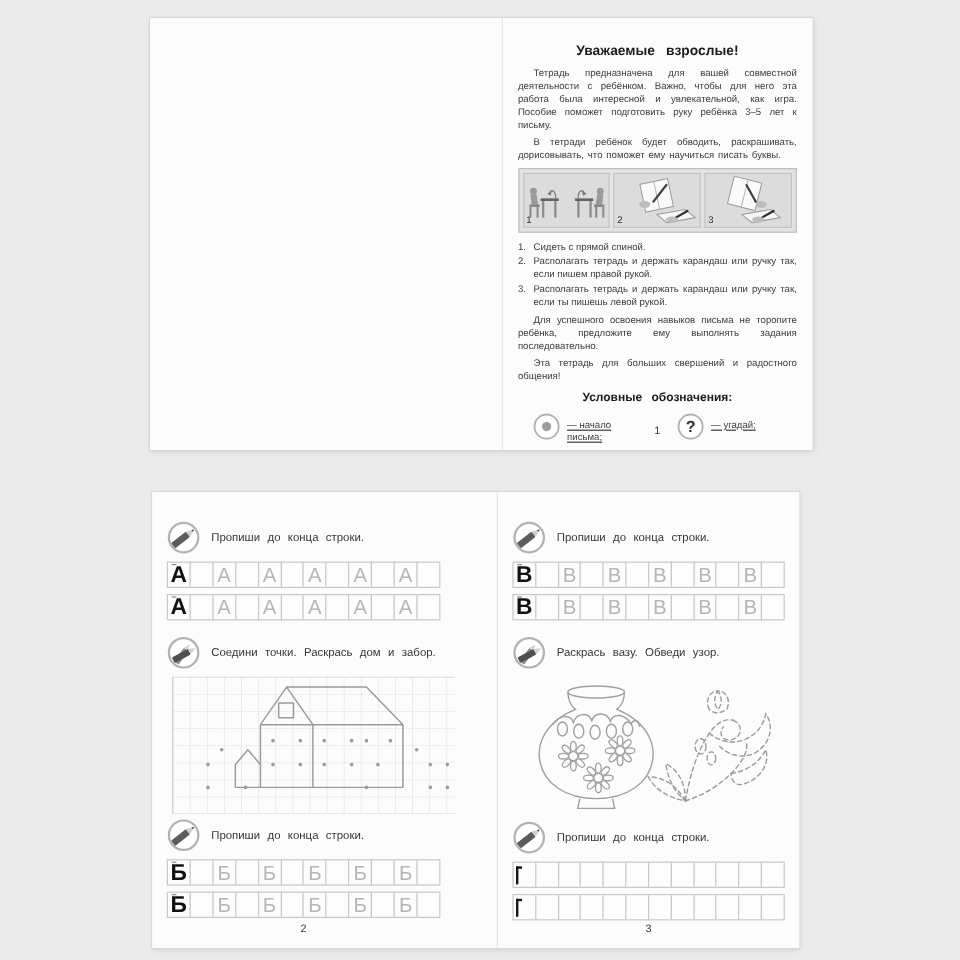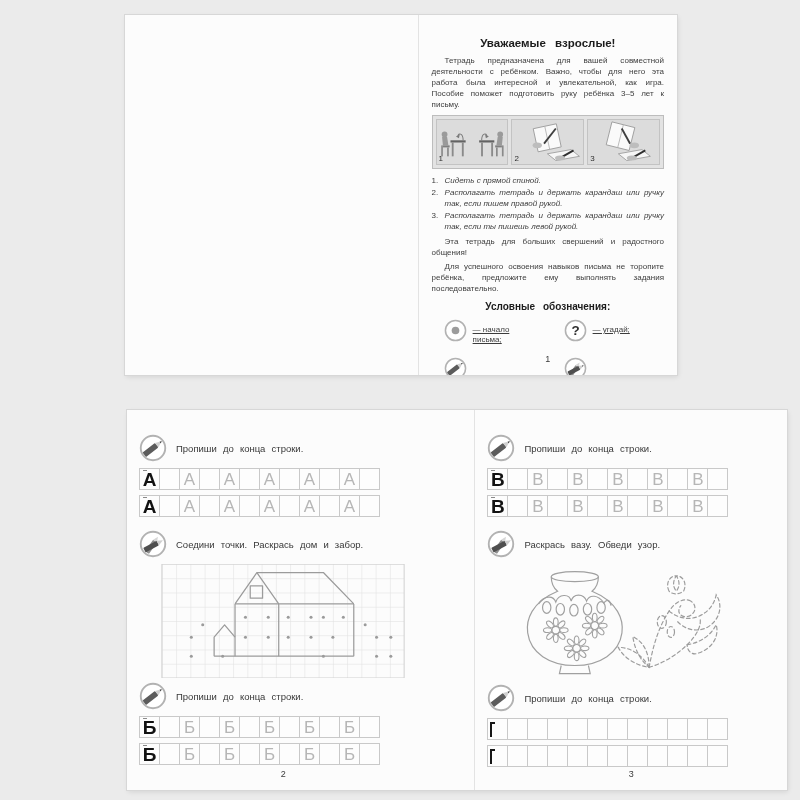--- a/index.html
+++ b/index.html
@@ -4,38 +4,38 @@
 <style>
   html,body{margin:0;padding:0;}
   body{
     width:800px;height:800px;overflow:hidden;position:relative;
     background:#ebebeb;
     font-family:"Liberation Sans",sans-serif;color:#3c3c3c;
   }
   .spread{position:absolute;display:flex;background:#fcfcfc;
     box-shadow:0 0 0 1px #d7d7d7, 1px 2px 5px rgba(0,0,0,.10);gap:35px;}
   #spread-top{left:125px;top:15px;width:552px;height:360px;}
-  #spread-bottom{left:127px;top:410px;width:660px;height:380px;}
+  #spread-bottom{left:127px;top:410px;width:539px;height:380px;}
   .page{width:50%;height:100%;position:relative;box-sizing:border-box;overflow:hidden;background:#fcfcfc;}
   .page + .page{border-left:1px solid #e3e3e3;}
 
   
   #page-intro{padding:20px 13px 0 13px;}
   .intro-title{font-size:11.5px;font-weight:bold;color:#1c1c1c;text-align:center;
     word-spacing:6px;margin:2px 0 6px 0;}
   .para{font-size:8px;line-height:11px;text-align:justify;text-indent:13px;margin:0 0 3px 0;word-spacing:1px;}
   .para b{color:#1c1c1c;}
   .pics{display:flex;gap:3px;border:1px solid #bdbdbd;background:#e3e3e3;padding:3px;height:46px;margin:5px 0 6px 0;}
   .panel{flex:1;background:#dcdcdc;border:1px solid #c3c3c3;position:relative;}
   .panel svg{position:absolute;inset:0;width:100%;height:100%;}
   .panel .num{position:absolute;left:2px;bottom:1px;font-size:8px;color:#2e2e2e;}
   .rules{margin:0 0 4px 0;}
   .rule{display:flex;font-size:8px;line-height:11px;margin-bottom:1px;}
   .rule .rnum{width:13px;flex:none;}
-  .rule .rtext{flex:1;text-align:justify;font-style:italic;}
+  .rule .rtext{flex:1;text-align:justify;}
   .legend-title{font-size:10px;font-weight:bold;color:#1c1c1c;text-align:center;word-spacing:5px;margin:7px 0 7px 0;}
   .legend{display:grid;grid-template-columns:120px 1fr;row-gap:12px;padding-left:12px;}
   .litem{display:flex;align-items:flex-start;}
   .litem svg{width:23px;height:23px;flex:none;}
   .llabel{font-size:8px;line-height:10px;margin-left:6px;margin-top:6px;max-width:62px;text-decoration:underline;}
   .pagenum{position:absolute;left:0;right:0;bottom:11px;text-align:center;font-size:9px;color:#3a3a3a;}
 
   
   .wpage{padding:24px 12px 0 12px;}
   .task{display:flex;align-items:center;margin:0 0 6px 0;height:28px;}
@@ -54,20 +54,21 @@
 </style>
 </head>
 <body>
 
 <div class="spread" id="spread-top">
   <div class="page"></div>
 
   <div class="page" id="page-intro">
     <div class="intro-title">Уважаемые  взрослые!</div>
     <p class="para">Тетрадь предназначена для вашей совместной деятельности с ребёнком. Важно, чтобы для него эта работа была интересной и увлекательной, как игра. Пособие поможет подготовить руку ребёнка 3–5 лет к письму.</p>
+    <p class="para">В тетради ребёнок будет обводить, раскрашивать, дорисовывать, что поможет ему научиться писать буквы.</p>
 
     <div class="pics">
       <div class="panel">
         <svg viewBox="0 0 84 44">
           <g>
             <circle cx="9" cy="13" r="3.4" fill="#9a9a9a"></circle>
             <path d="M6,16 L12,16 L13.5,26 L7,26 Z" fill="#9a9a9a"></path>
             <rect x="7" y="26" width="8" height="2.4" fill="#7f7f7f"></rect>
             <rect x="5" y="26" width="2" height="13" fill="#8a8a8a"></rect>
             <rect x="12" y="28.5" width="2" height="10.5" fill="#8a8a8a"></rect>
@@ -130,22 +131,22 @@
       <div class="rule">
         <span class="rnum">2.</span>
         <span class="rtext">Располагать тетрадь и держать карандаш или ручку так, если пишем правой рукой.</span>
       </div>
       <div class="rule">
         <span class="rnum">3.</span>
         <span class="rtext">Располагать тетрадь и держать карандаш или ручку так, если ты пишешь левой рукой.</span>
       </div>
     </div>
 
+    <p class="para">Для успешного освоения навыков письма не торопите ребёнка, предложите ему выполнять задания последовательно.</p>
     <p class="para">Эта тетрадь для больших свершений и радостного общения!</p>
-    <p class="para">Для успешного освоения навыков письма не торопите ребёнка, предложите ему выполнять задания последовательно.</p>
 
     <div class="legend-title">Условные  обозначения:</div>
     <div class="legend">
       <div class="litem">
         <svg viewBox="0 0 24 24">
           <circle cx="12" cy="12" r="10.5" fill="#fff" stroke="#b2b2b2" stroke-width="1.6"></circle>
           <circle cx="12" cy="12" r="4" fill="#9c9c9c"></circle>
         </svg>
         <span class="llabel">— начало письма;</span>
       </div>

